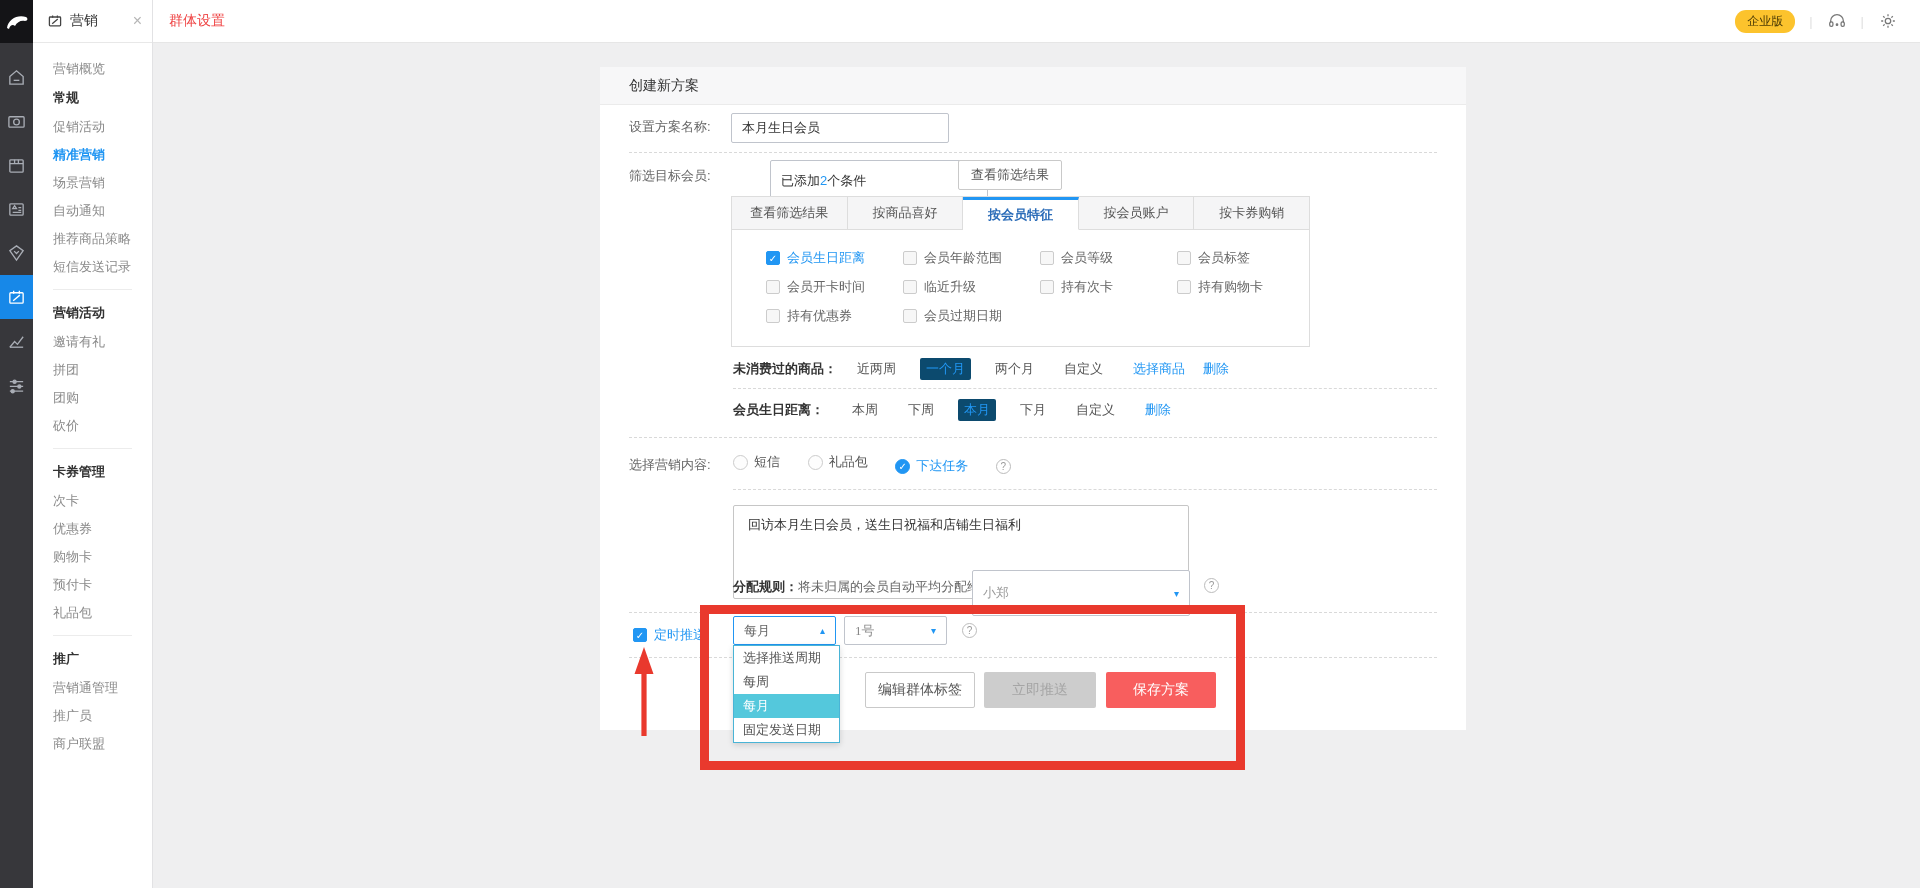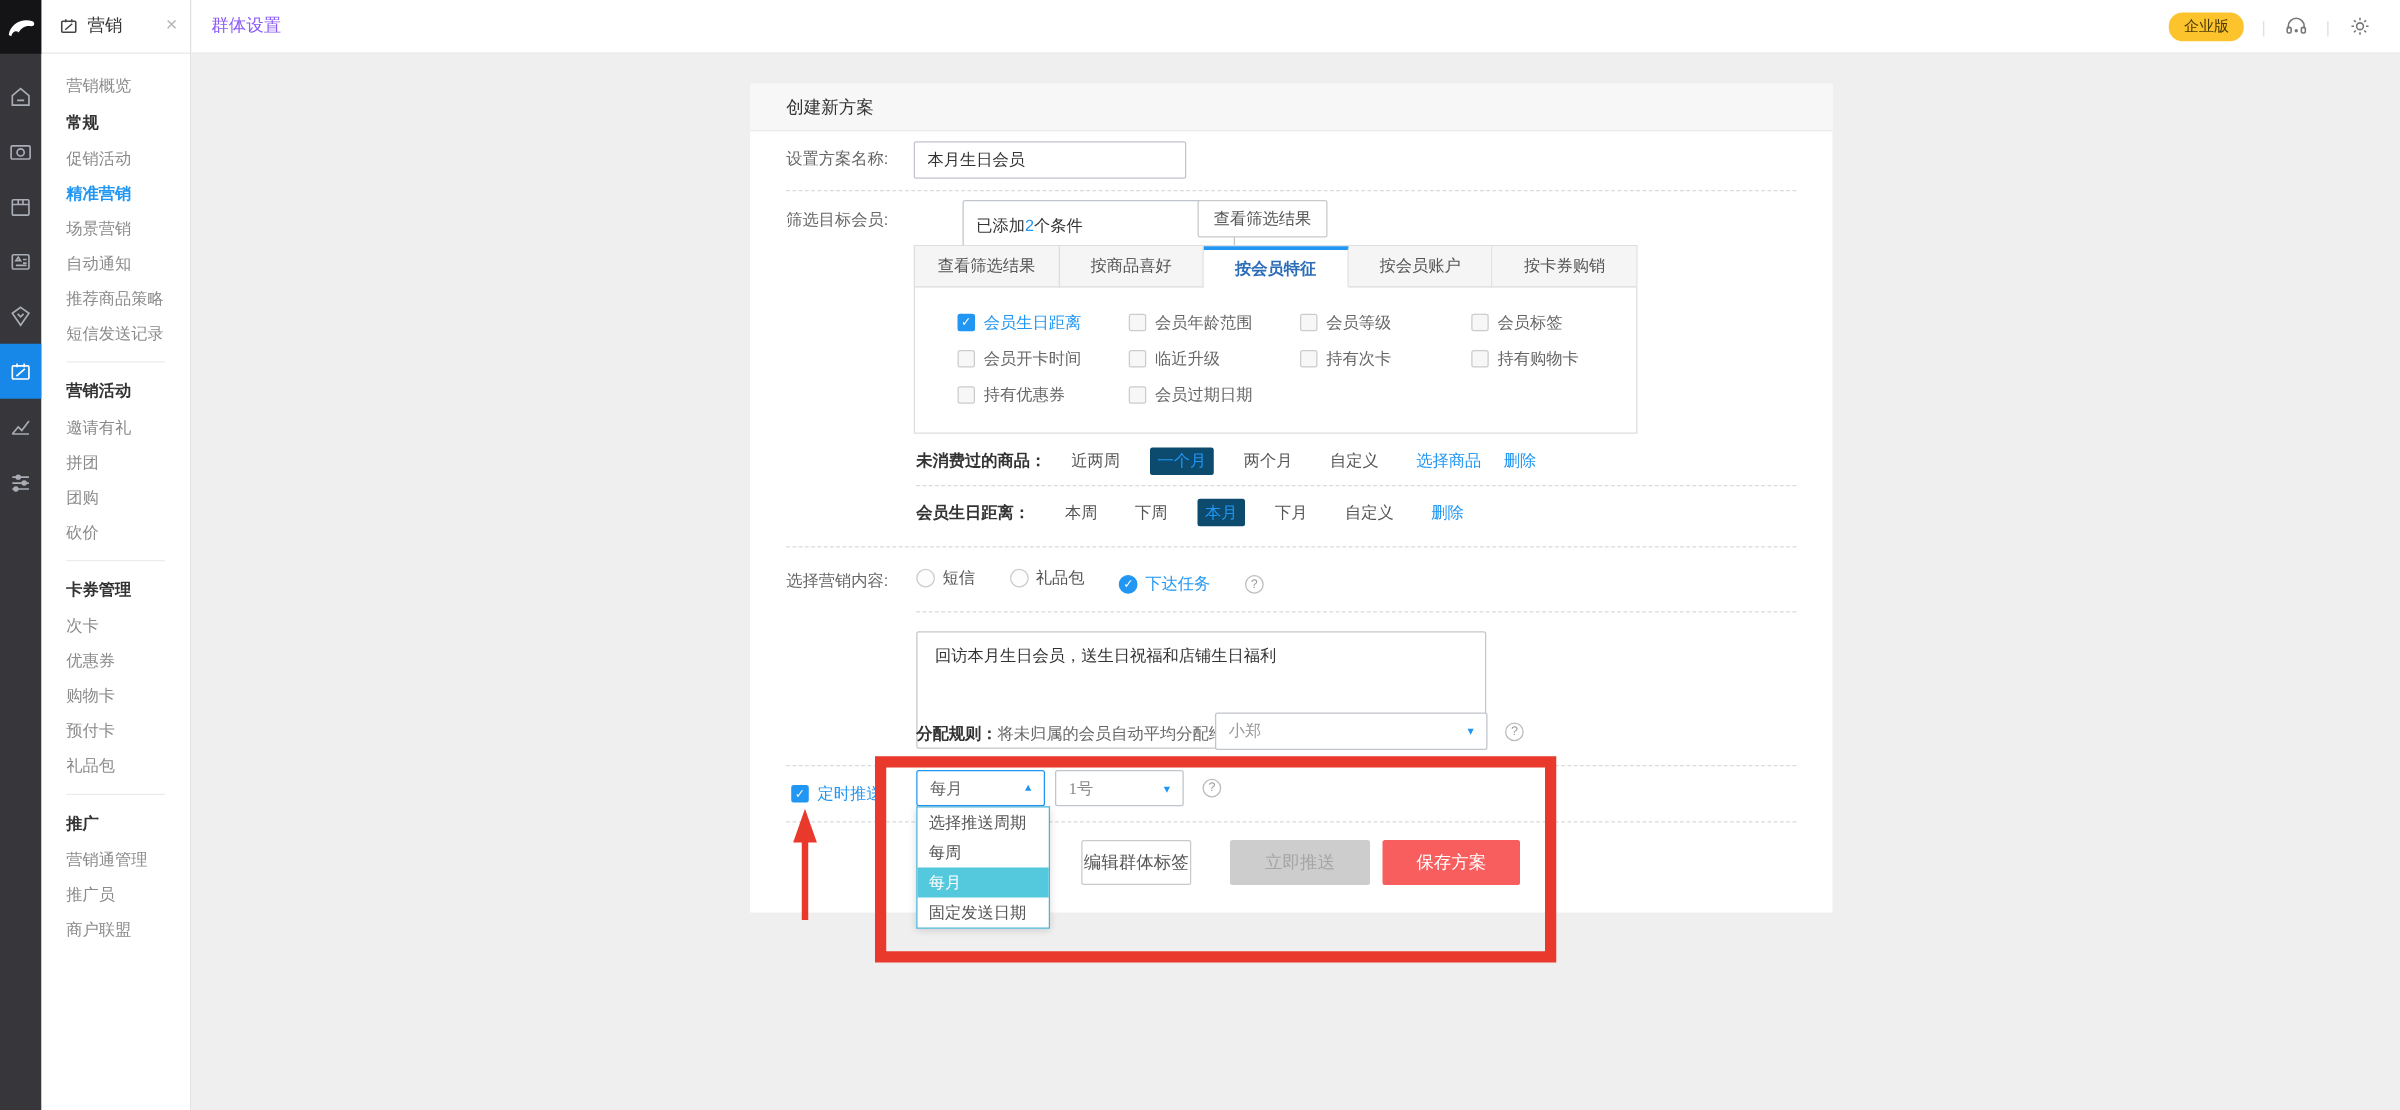--- a/index.html
+++ b/index.html
@@ -22,21 +22,21 @@
   .sb-header .sb-title { font-size:14px; color:#333; margin-left:7px; flex:1; }
   .sb-close { color:#b5b5b5; font-size:16px; cursor:pointer; }
   .sb-menu { padding:12px 0 0 20px; }
   .sb-item { height:28px; line-height:28px; color:#8b8b8b; cursor:pointer; white-space:nowrap; }
   .sb-item.active { color:#2196f3; font-weight:bold; }
   .sb-section { height:30px; line-height:30px; color:#333; font-weight:bold; white-space:nowrap; }
   .sb-divider { border-top:1px solid #ececec; margin:8px 20px 8px 0; }
 
   
   .topbar { position:absolute; left:153px; top:0; width:1767px; height:43px; background:#fff; border-bottom:1px solid #e6e6e6; display:flex; align-items:center; z-index:1; }
-  .page-title { margin-left:16px; font-size:14px; color:#8b5cf6; }
+  .page-title { margin-left:16px; font-size:14px; color:#ef4444; }
   .topbar-right { margin-left:auto; display:flex; align-items:center; gap:14px; padding-right:22px; }
   .badge { background:#fcc32d; color:#4a3a05; font-size:12px; padding:3px 12px; border-radius:11px; cursor:pointer; }
   .tb-sep { color:#e0e0e0; }
   .tb-icon { color:#777; display:flex; align-items:center; cursor:pointer; }
 
   
   .card { position:absolute; left:600px; top:67px; width:866px; height:663px; background:#fff; z-index:1; }
   .card-header { height:38px; background:#f7f7f8; border-bottom:1px solid #ebebeb; display:flex; align-items:center; padding-left:29px; font-size:14px; color:#333; }
   .abs { position:absolute; }
   .lbl { color:#666; }
@@ -70,34 +70,34 @@
   
   .radio-item { display:inline-flex; align-items:center; gap:6px; margin-right:24px; color:#555; cursor:pointer; }
   .rd { width:15px; height:15px; border-radius:50%; border:1px solid #ccc; background:#fdfdfd; flex:none; }
   .radio-item.checked .rd { background:#2196f3; border-color:#2196f3; color:#fff; font-size:10px; line-height:14px; text-align:center; }
   .radio-item.checked { color:#2196f3; }
 
   .qmark { display:inline-flex; width:15px; height:15px; border:1px solid #bcbcbc; border-radius:50%; color:#9a9a9a; font-size:10px; align-items:center; justify-content:center; cursor:pointer; }
 
   textarea.note { border:1px solid #c6c6c6; border-radius:2px; padding:10px 14px; font-size:13px; color:#333; font-family:inherit; resize:none; outline:none; }
 
-  .select { border:1px solid #c0c4cc; border-radius:2px; height:30px; display:flex; align-items:center; padding:0 10px; color:#999; background:#fff; cursor:pointer; }
+  .select { border:1px solid #c0c4cc; border-radius:2px; height:46px; display:flex; align-items:center; padding:0 10px; color:#999; background:#fff; cursor:pointer; }
   .select .caret { margin-left:auto; color:#2196f3; font-size:10px; }
   .select.focus { border-color:#2196f3; height:29px; color:#666; }
   .select.small { height:29px; color:#888;font-family:Liberation Serif, serif; }
 
   
   .sched-label { color:#2196f3; }
   .menu { background:#fff; border:1px solid #49b4d6; box-shadow:0 2px 6px rgba(0,0,0,.15); z-index:6; }
   .menu-item { height:24px; line-height:24px; padding:0 9px; color:#555; cursor:pointer; white-space:nowrap; }
   .menu-item.sel { background:#54c8dc; color:#fff; }
 
   
   .btn { height:36px; border-radius:2px; font-size:14px; display:inline-flex; align-items:center; justify-content:center; cursor:pointer; font-family:inherit; border:none; }
-  .btn-outline { background:#fff; border:1px solid #c9c9c9; color:#555; width:88px; }
+  .btn-outline { background:#fff; border:1px solid #c9c9c9; color:#555; width:110px; }
   .btn-disabled { background:#cdcdcd; color:#a5a5a5; width:112px; cursor:default; }
   .btn-danger { background:#f85e5e; color:#fff; width:110px; }
 
   
   .red-rect { position:absolute; left:700px; top:605px; width:545px; height:165px; border:9px solid #e9392d; z-index:10; pointer-events:none; }
   .red-arrow { position:absolute; left:631px; top:646px; z-index:10; pointer-events:none; }
 </style>
 </head>
 <body>
 

